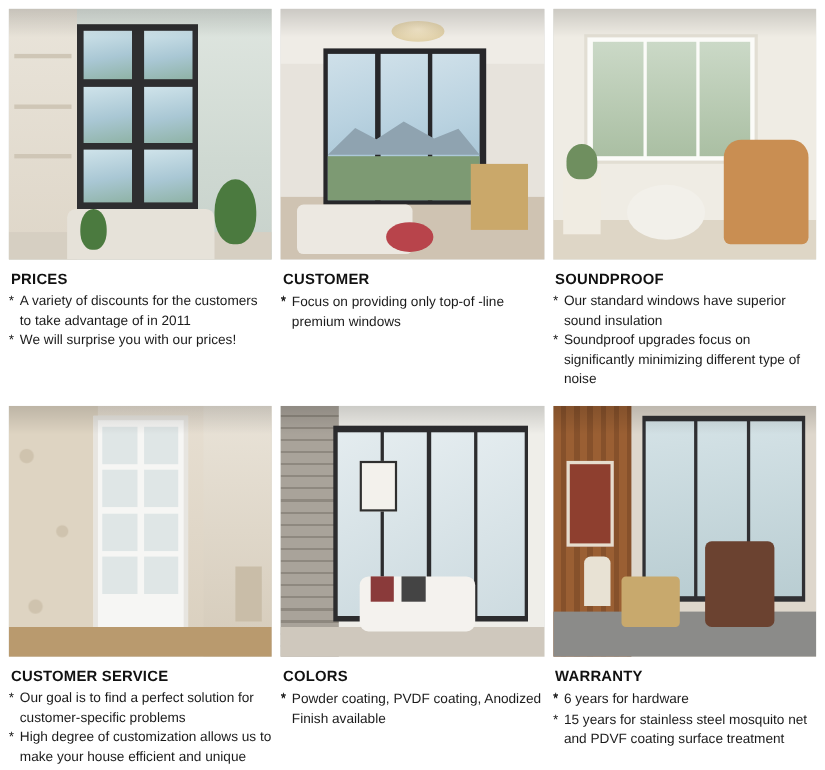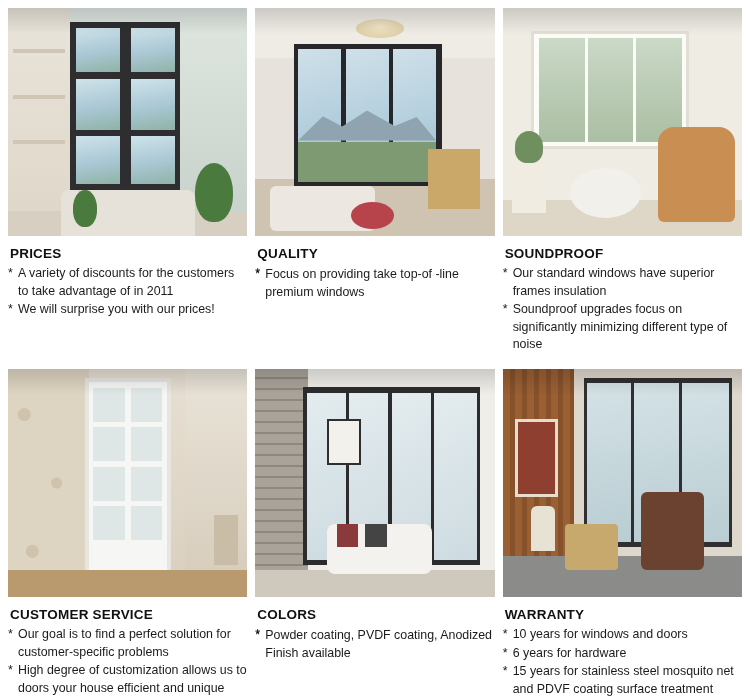--- a/index.html
+++ b/index.html
@@ -185,45 +185,45 @@
           <div class="glass" style="left:35%;top:3%;width:29%;height:94%;"></div>
           <div class="glass" style="left:67%;top:3%;width:29%;height:94%;"></div>
           <div class="p2-mtn" style="left:3%;top:42%;width:93%;height:26%;clip-path:polygon(0 100%,18% 34%,32% 62%,50% 18%,70% 60%,86% 36%,100% 100%);"></div>
           <div style="position:absolute;left:3%;bottom:3%;width:93%;height:28%;background:#7d9a73;"></div>
         </div>
         <div class="p2-table"></div>
         <div class="p2-sofa"></div>
         <div style="position:absolute;left:40%;bottom:3%;width:18%;height:12%;background:#b8444b;border-radius:50%;"></div>
         <div class="shadowtop"></div>
       </div>
-      <div class="cell-title">QUALITY</div>
+      <div class="cell-title">CUSTOMER</div>
       <ul class="bullets">
         <li><span class="star">*</span></li>
-        <li><span class="star">*</span><span>Focus on providing take top-of -line premium windows</span></li>
+        <li><span class="star">*</span><span>Focus on providing only top-of -line premium windows</span></li>
       </ul>
     </div>
 
     <div class="cell">
       <div class="photo">
         <div class="p3-wall"></div>
         <div class="p3-win">
           <div class="p3-pane" style="left:3%;top:4%;width:30%;height:92%;"></div>
           <div class="p3-pane" style="left:35%;top:4%;width:30%;height:92%;"></div>
           <div class="p3-pane" style="left:67%;top:4%;width:30%;height:92%;"></div>
         </div>
         <div class="p3-floor"></div>
         <div class="p3-chair"></div>
         <div class="p3-table"></div>
         <div style="position:absolute;left:4%;bottom:10%;width:14%;height:24%;background:#f0ece2;"></div>
         <div style="position:absolute;left:5%;bottom:32%;width:12%;height:14%;background:#6f8f5f;border-radius:50% 50% 40% 40%;"></div>
         <div class="shadowtop"></div>
       </div>
       <div class="cell-title">SOUNDPROOF</div>
       <ul class="bullets">
-        <li><span class="star">*</span><span>Our standard windows have superior frames insulation</span></li>
+        <li><span class="star">*</span><span>Our standard windows have superior sound insulation</span></li>
         <li><span class="star">*</span><span>Soundproof upgrades focus on significantly minimizing different type of noise</span></li>
       </ul>
     </div>
 
   </div>
 
   <div class="grid row2">
 
     <div class="cell">
       <div class="photo">
@@ -240,21 +240,21 @@
           <div class="p4-dpane" style="left:6%;top:66%;width:40%;height:18%;"></div>
           <div class="p4-dpane" style="right:6%;top:66%;width:40%;height:18%;"></div>
         </div>
         <div class="p4-floor"></div>
         <div style="position:absolute;right:4%;bottom:14%;width:10%;height:22%;background:#c9bda8;"></div>
         <div class="shadowtop"></div>
       </div>
       <div class="cell-title">CUSTOMER SERVICE</div>
       <ul class="bullets">
         <li><span class="star">*</span><span>Our goal is to find a perfect solution for customer-specific problems</span></li>
-        <li><span class="star">*</span><span>High degree of customization allows us to doors your house efficient and unique</span></li>
+        <li><span class="star">*</span><span>High degree of customization allows us to make your house efficient and unique</span></li>
       </ul>
     </div>
 
     <div class="cell">
       <div class="photo">
         <div class="p5-wall"></div>
         <div class="p5-brick"></div>
         <div class="p5-door">
           <div class="p5-dpane" style="left:2%;top:3%;width:22%;height:94%;"></div>
           <div class="p5-dpane" style="left:26%;top:3%;width:22%;height:94%;"></div>
@@ -286,21 +286,21 @@
           <div class="p6-pane" style="left:66%;top:3%;width:32%;height:94%;"></div>
         </div>
         <div class="p6-floor"></div>
         <div class="p6-table"></div>
         <div class="p6-chair"></div>
         <div style="position:absolute;left:12%;bottom:20%;width:10%;height:20%;background:#e8e2d4;border-radius:6px 6px 0 0;"></div>
         <div class="shadowtop"></div>
       </div>
       <div class="cell-title">WARRANTY</div>
       <ul class="bullets">
-        <li><span class="star">*</span><span>10 years for windows and doors</span></li>
+        <li><span class="star">*</span></li>
         <li><span class="star">*</span><span>6 years for hardware</span></li>
         <li><span class="star">*</span><span>15 years for stainless steel mosquito net and PDVF coating surface treatment</span></li>
       </ul>
     </div>
 
   </div>
 
 </div>
 
 </body></html>

